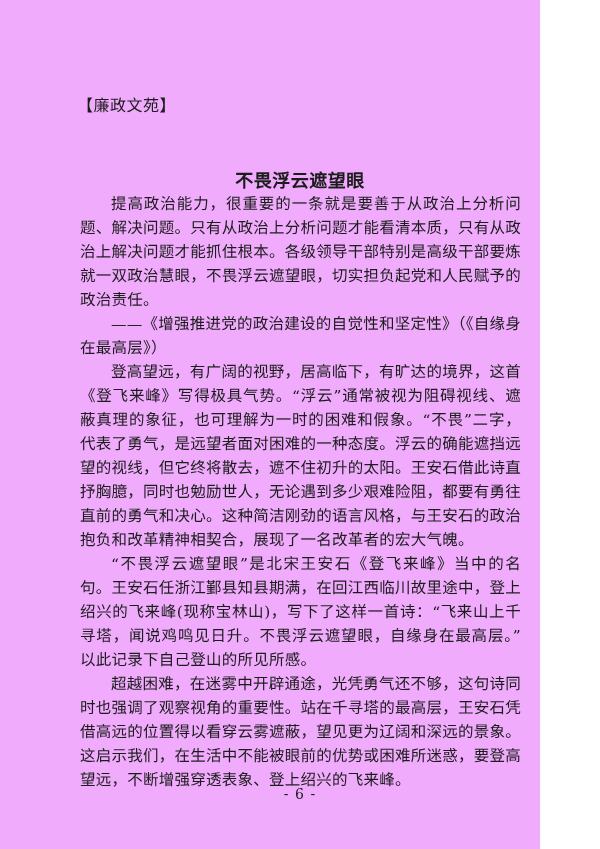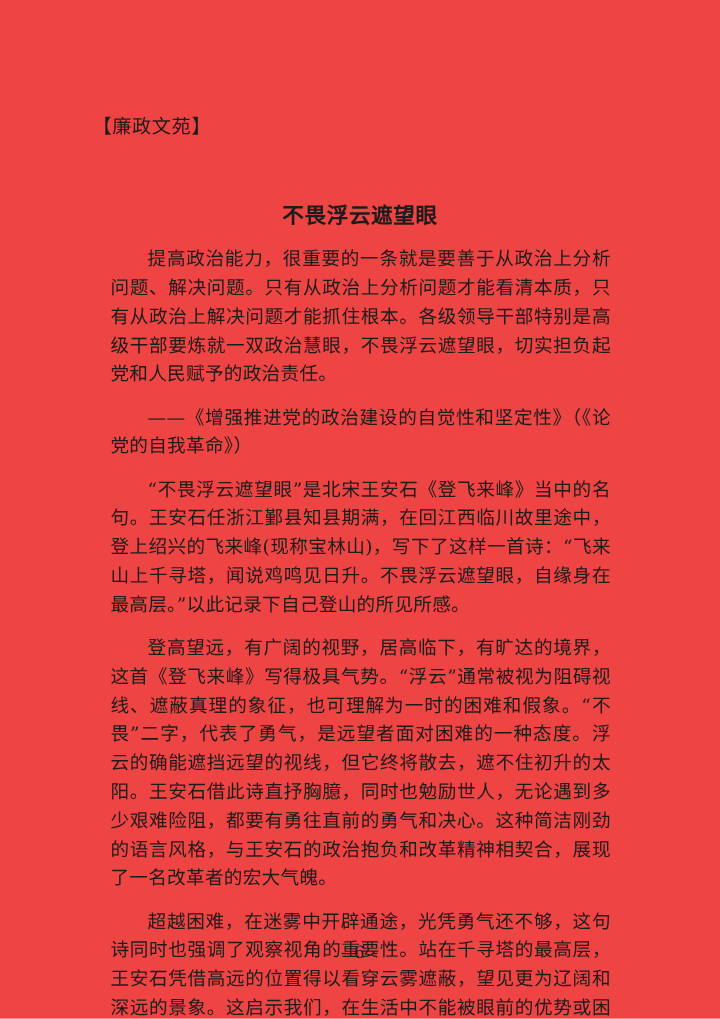--- a/index.html
+++ b/index.html
@@ -2,23 +2,23 @@
 <html lang="zh-CN"><head>
 <meta charset="utf-8">
 <style>
   html, body {
     margin: 0;
     padding: 0;
     background: #ffffff;
   }
   .page {
     position: relative;
-    width: 600px;
+    width: 540px;
     height: 849px;
-    background: #ef4444;
+    background: #f0abfc;
     color: #1c1c1c;
     font-family: "DejaVu Serif", "Liberation Serif", serif;
     overflow: hidden;
   }
   .section-header {
     position: absolute;
     left: 77px;
     top: 96px;
     font-size: 16px;
     line-height: 20px;
@@ -41,21 +41,21 @@
     position: absolute;
     left: 80px;
     top: 192px;
     width: 441px;
     font-size: 15.5px;
     letter-spacing: 0.25px;
     line-height: 24px;
     text-align: justify;
   }
   .body-text p {
-    margin: 12px;
+    margin: 0;
     padding: 0;
     text-indent: 2em;
   }
   .page-footer {
     position: absolute;
     left: 0;
     top: 786px;
     width: 600px;
     text-align: center;
     font-size: 14px;
@@ -66,21 +66,21 @@
 <body>
 
 <div class="page">
 
   <div class="section-header">【廉政文苑】</div>
 
   <div class="article-title">不畏浮云遮望眼</div>
 
   <div class="body-text">
     <p>提高政治能力，很重要的一条就是要善于从政治上分析问题、解决问题。只有从政治上分析问题才能看清本质，只有从政治上解决问题才能抓住根本。各级领导干部特别是高级干部要炼就一双政治慧眼，不畏浮云遮望眼，切实担负起党和人民赋予的政治责任。</p>
-    <p>——《增强推进党的政治建设的自觉性和坚定性》（《论党的自我革命》）</p>
+    <p>——《增强推进党的政治建设的自觉性和坚定性》（《自缘身在最高层》）</p>
+    <p>登高望远，有广阔的视野，居高临下，有旷达的境界，这首《登飞来峰》写得极具气势。“浮云”通常被视为阻碍视线、遮蔽真理的象征，也可理解为一时的困难和假象。“不畏”二字，代表了勇气，是远望者面对困难的一种态度。浮云的确能遮挡远望的视线，但它终将散去，遮不住初升的太阳。王安石借此诗直抒胸臆，同时也勉励世人，无论遇到多少艰难险阻，都要有勇往直前的勇气和决心。这种简洁刚劲的语言风格，与王安石的政治抱负和改革精神相契合，展现了一名改革者的宏大气魄。</p>
     <p>“不畏浮云遮望眼”是北宋王安石《登飞来峰》当中的名句。王安石任浙江鄞县知县期满，在回江西临川故里途中，登上绍兴的飞来峰(现称宝林山)，写下了这样一首诗：“飞来山上千寻塔，闻说鸡鸣见日升。不畏浮云遮望眼，自缘身在最高层。”以此记录下自己登山的所见所感。</p>
-    <p>登高望远，有广阔的视野，居高临下，有旷达的境界，这首《登飞来峰》写得极具气势。“浮云”通常被视为阻碍视线、遮蔽真理的象征，也可理解为一时的困难和假象。“不畏”二字，代表了勇气，是远望者面对困难的一种态度。浮云的确能遮挡远望的视线，但它终将散去，遮不住初升的太阳。王安石借此诗直抒胸臆，同时也勉励世人，无论遇到多少艰难险阻，都要有勇往直前的勇气和决心。这种简洁刚劲的语言风格，与王安石的政治抱负和改革精神相契合，展现了一名改革者的宏大气魄。</p>
     <p>超越困难，在迷雾中开辟通途，光凭勇气还不够，这句诗同时也强调了观察视角的重要性。站在千寻塔的最高层，王安石凭借高远的位置得以看穿云雾遮蔽，望见更为辽阔和深远的景象。这启示我们，在生活中不能被眼前的优势或困难所迷惑，要登高望远，不断增强穿透表象、登上绍兴的飞来峰。</p>
   </div>
 
   <div class="page-footer">- 6 -</div>
 
 </div>
 
 </body></html>

